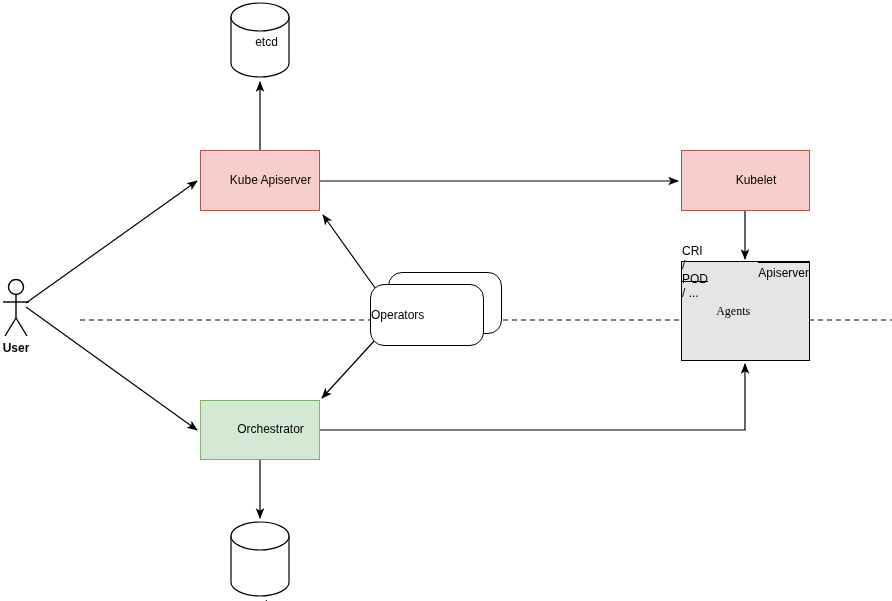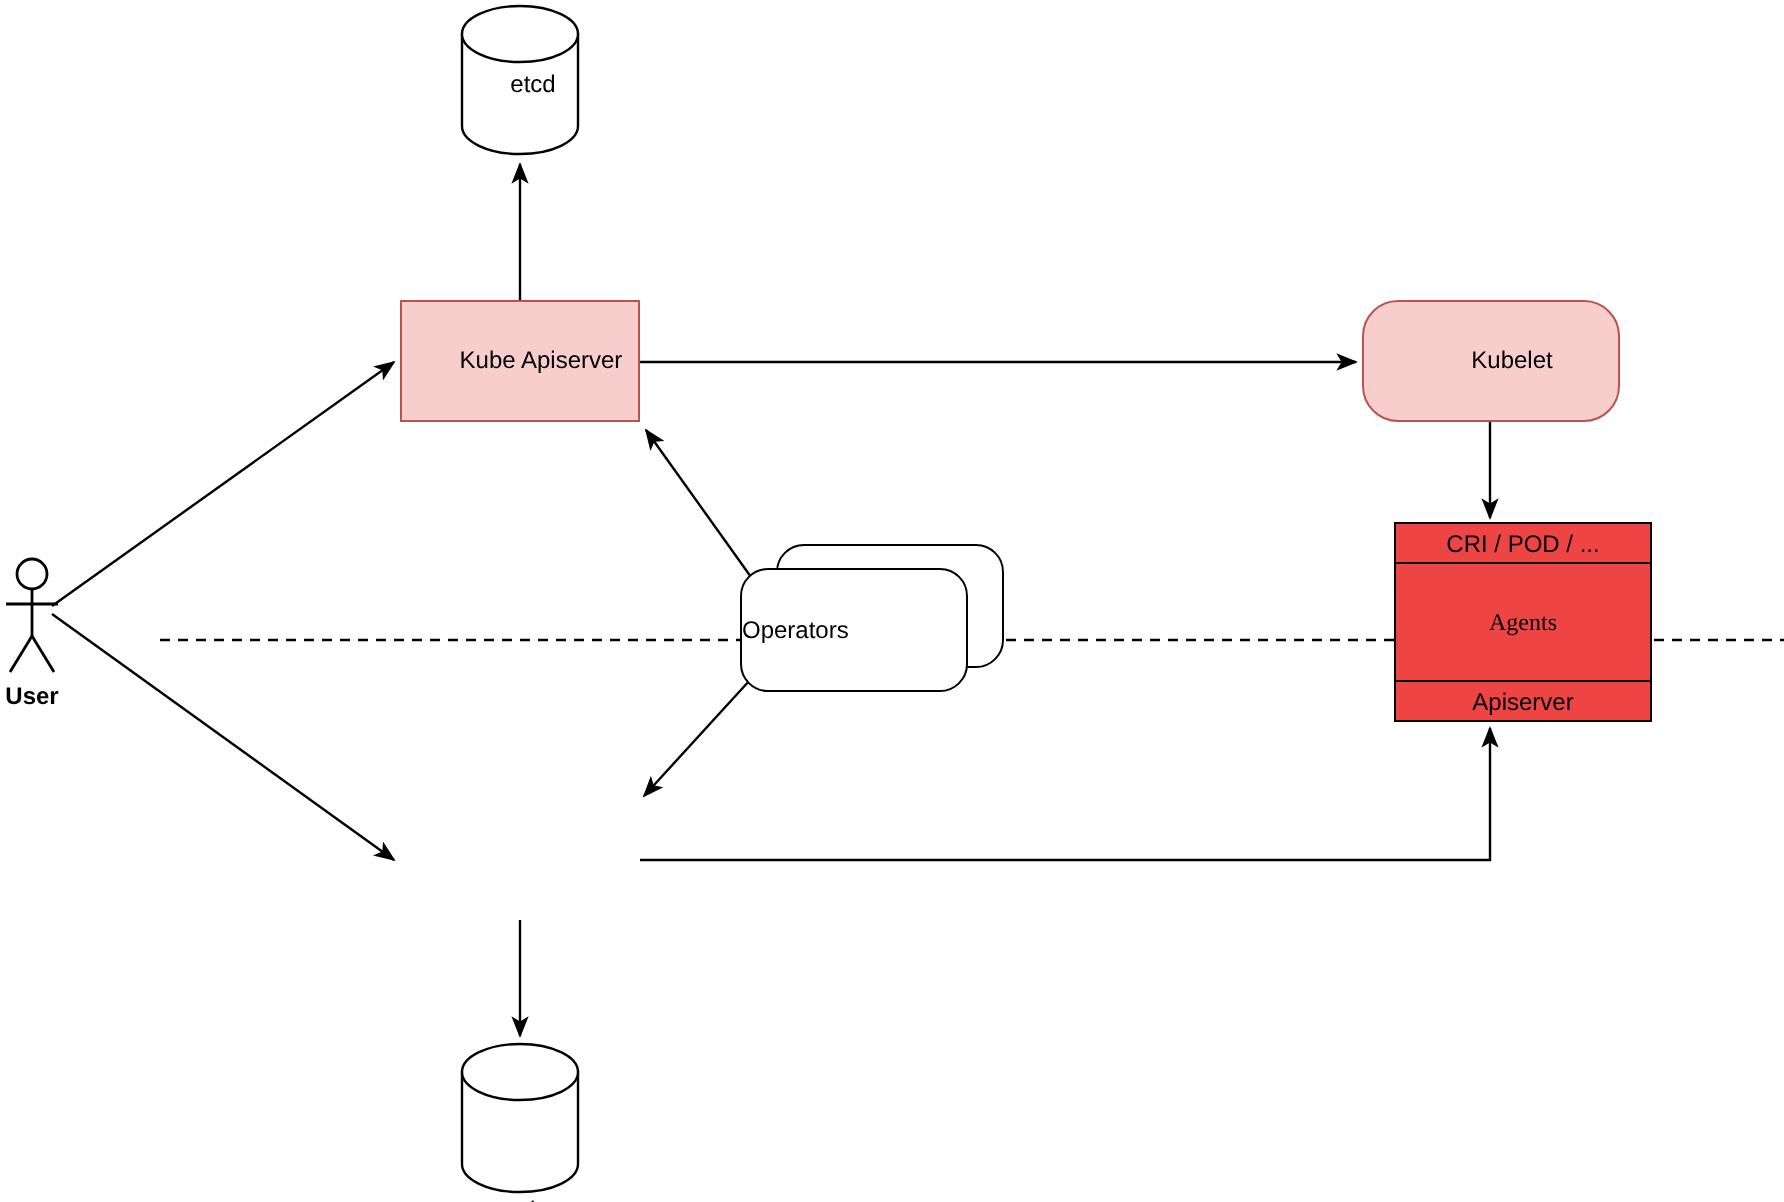--- a/index.html
+++ b/index.html
@@ -34,24 +34,23 @@
   
   .rect{ border:1px solid #000; background:#ffffff;padding-left:21px; }
   .rect.pink{ background:#f8cecc; border:1px solid #b85450; }
   .rect.green{ background:#d5e8d4; border:1px solid #82b366; }
 
   
   .stackbox{
     position:absolute;
     box-sizing:border-box;
     border:1px solid #000;
-    background:#ef4444;
+    background:#e5e5e5;
     display:flex;
-    flex-direction:column;
-    margin-left:16px;
+    flex-direction:row;
   }
   .stackbox .seg{
     box-sizing:border-box;
     display:flex;
     align-items:center;
     justify-content:center;
     font-size:12px;
     color:#000;
   }
   .stackbox .seg.top{ border-bottom:1px solid #000; height:20px; flex:0 0 20px;}
@@ -142,21 +141,21 @@
       <path d="M1,15 L1,61 A29,14 0 0 0 59,61 L59,15 Z" fill="#fff" stroke="#000" stroke-width="1.2"></path>
       <ellipse cx="30" cy="15" rx="29" ry="14" fill="#fff" stroke="#000" stroke-width="1.2"></ellipse>
     </svg>
     <div class="cyl-label" style="top:33px;">etcd</div>
   </div>
 
   <div class="node rect pink" style="left:200px; top:150px; width:120px; height:61px;">
     <span>Kube Apiserver</span>
   </div>
 
-  <div class="node rect pink" style="left:681px; top:150px; width:129px; height:61px;border-radius:18px;">
+  <div class="node rect pink" style="left:681px; top:150px; width:129px; height:61px;">
     <span>Kubelet</span>
   </div>
 
   <div class="stackbox" style="left:681px; top:261px; width:129px; height:100px;">
     <div class="seg top">
       <span>CRI / POD / ...</span>
     </div>
     <div class="seg mid">
       <span>Agents</span>
     </div>
@@ -165,20 +164,23 @@
     </div>
   </div>
 
   <div class="stacked-wrap" style="left:370px; top:272px; width:132px; height:74px;">
     <div class="stacked-back" style="left:18px; top:0px; width:114px; height:62px;"></div>
     <div class="stacked-front" style="left:0px; top:12px; width:114px; height:62px;">
       <span>Operators</span>
     </div>
   </div>
 
+  <div class="node rect green" style="left:200px; top:400px; width:120px; height:60px;">
+    <span>Orchestrator</span>
+  </div>
 
   <div class="cyl" style="left:230px; top:521px; width:60px; height:76px;">
     <svg width="60" height="76" viewBox="0 0 60 76" xmlns="http://www.w3.org/2000/svg">
       <path d="M1,15 L1,61 A29,14 0 0 0 59,61 L59,15 Z" fill="#fff" stroke="#000" stroke-width="1.2"></path>
       <ellipse cx="30" cy="15" rx="29" ry="14" fill="#fff" stroke="#000" stroke-width="1.2"></ellipse>
     </svg>
     <div class="cyl-label" style="top:33px;margin-top:44px;">sql</div>
   </div>
 
   <div class="actor" style="left:2px; top:278px; width:48px; height:82px;">

